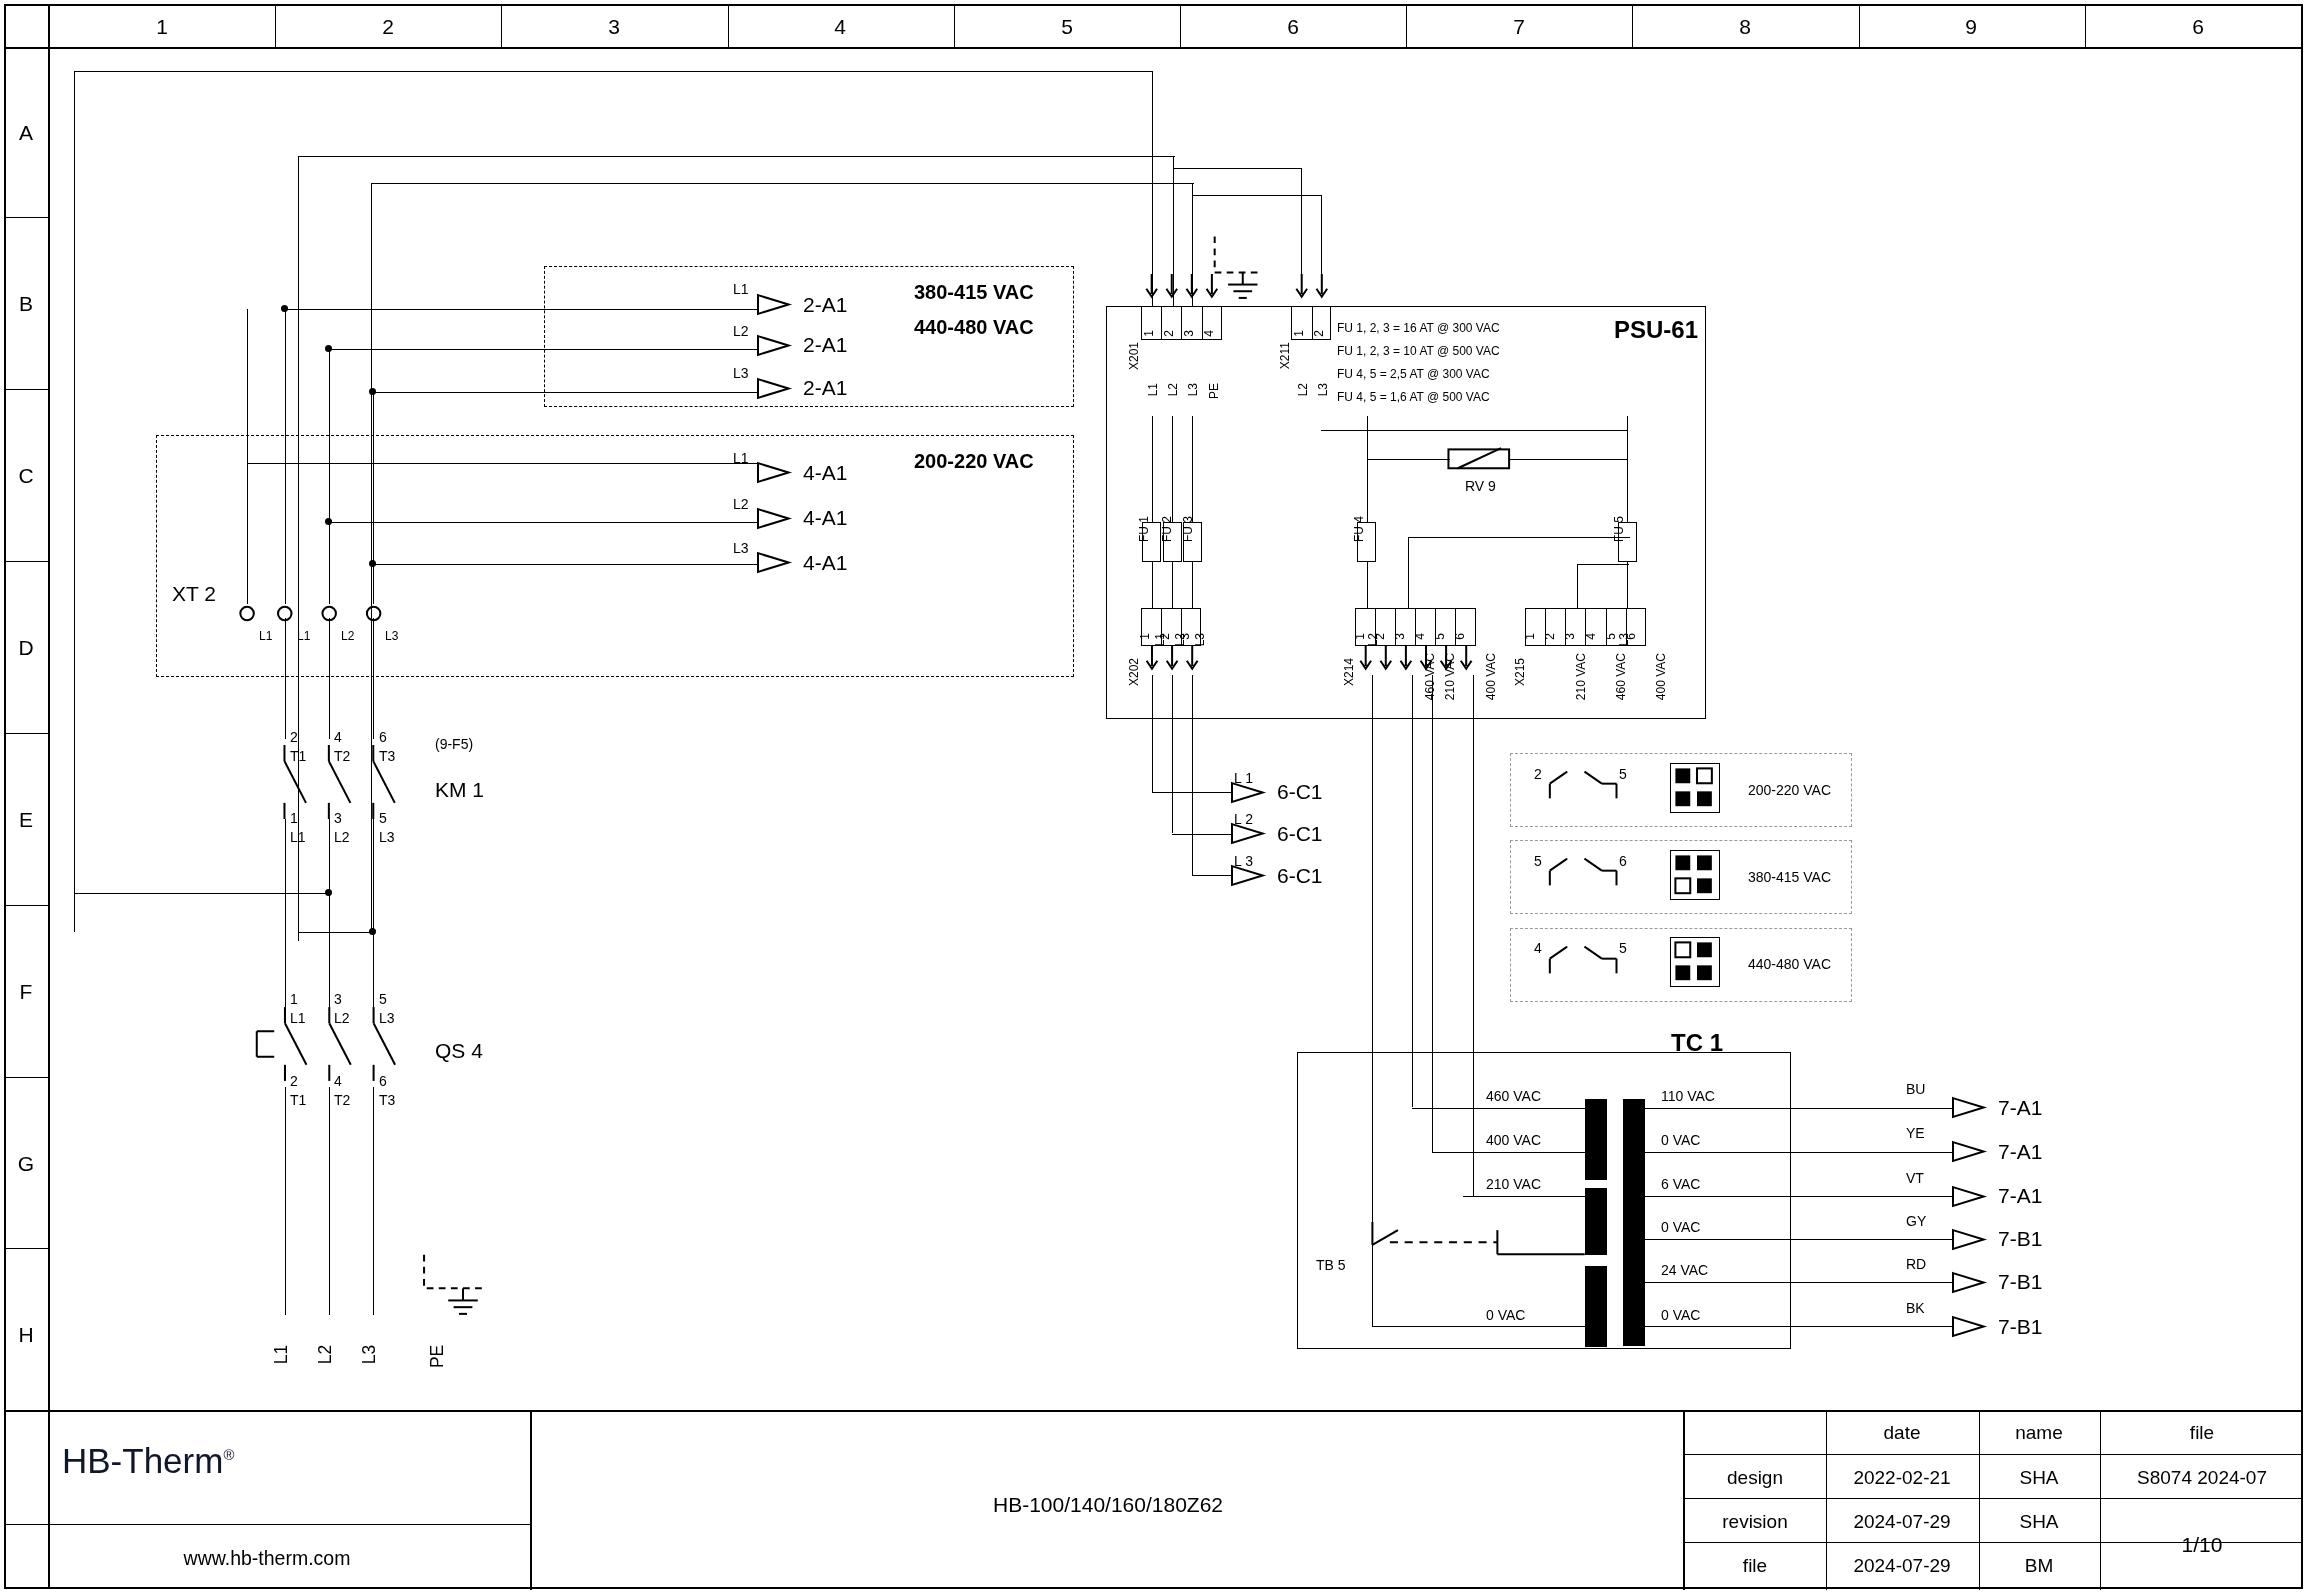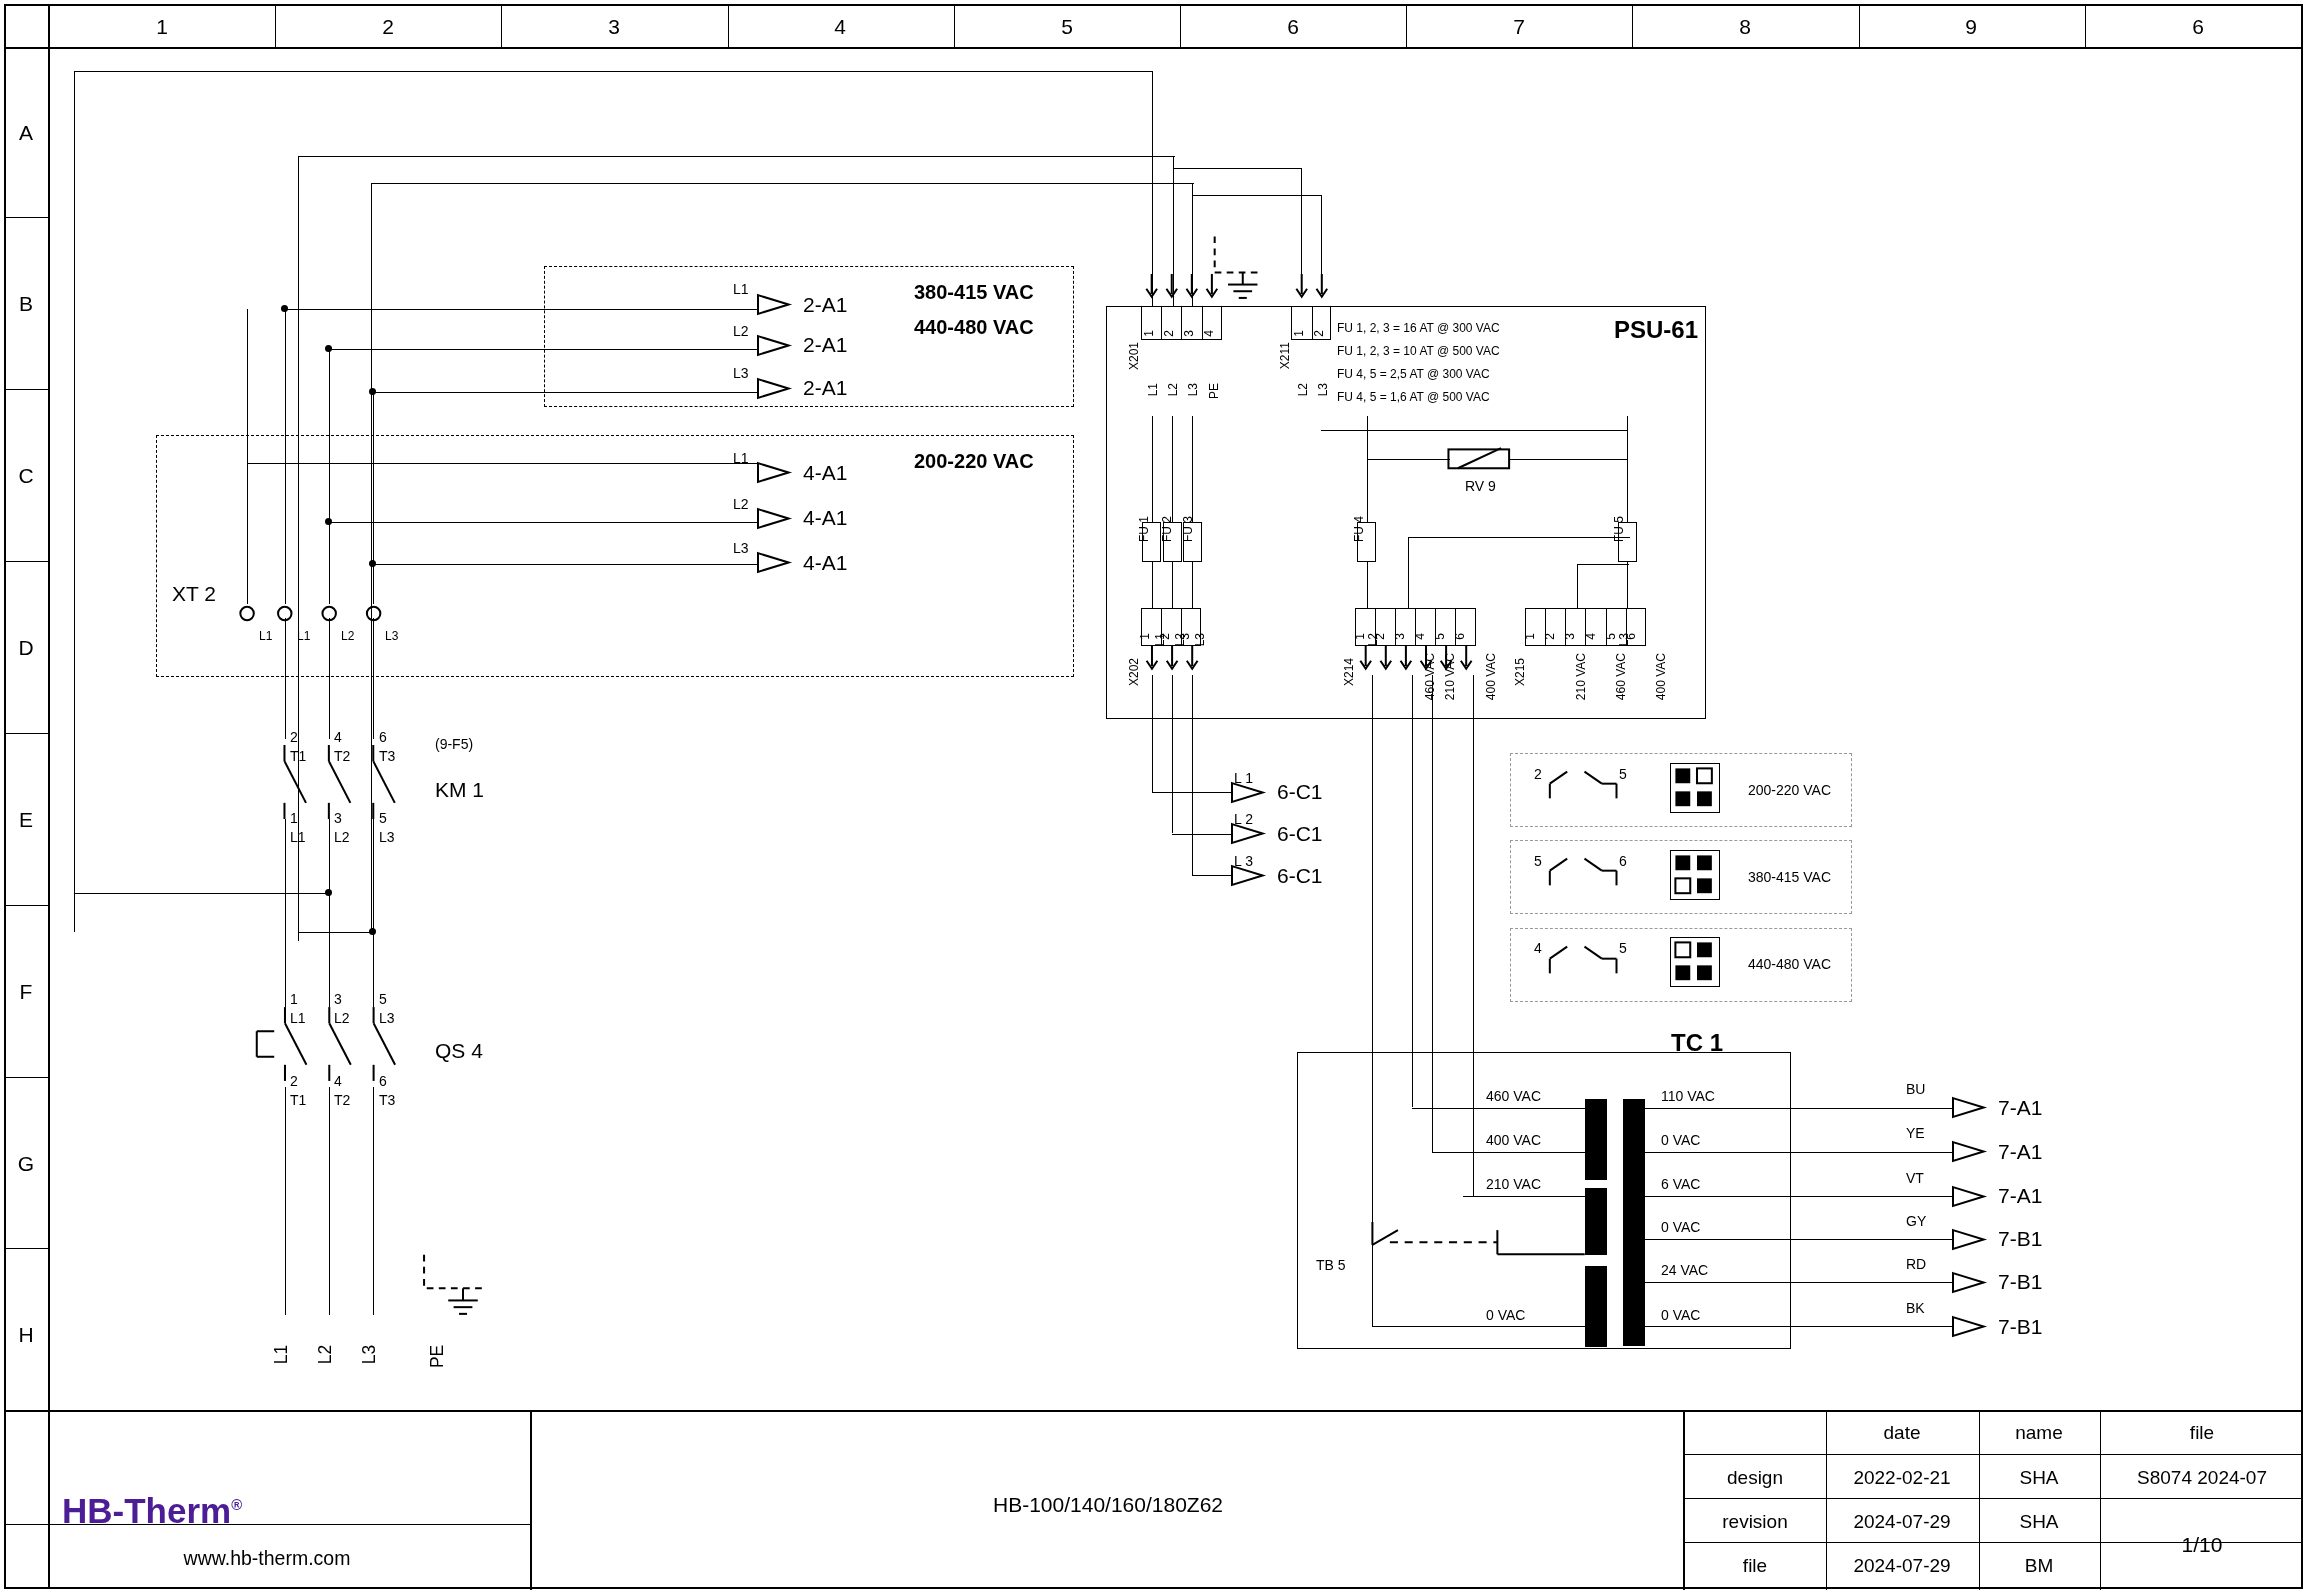--- a/index.html
+++ b/index.html
@@ -581,21 +581,21 @@
   <div class="ln v" style="left:1826px;top:1410px;height:180px;"></div>
   <div class="ln v" style="left:1979px;top:1410px;height:180px;"></div>
   <div class="ln v" style="left:2100px;top:1410px;height:180px;"></div>
 
   <div class="ln h" style="left:1683px;top:1454px;width:620px;"></div>
   <div class="ln h" style="left:1683px;top:1498px;width:620px;"></div>
   <div class="ln h" style="left:1683px;top:1542px;width:620px;"></div>
   <div class="ln h" style="left:2100px;top:1498px;width:203px;"></div>
   <div class="ln h" style="left:4px;top:1524px;width:526px;"></div>
 
-  <div class="txt" style="left:62px;top:1493px;font-size:35px;font-weight:bold;color:#4c1d95;">
+  <div class="txt" style="left:62px;top:1443px;font-size:35px;font-weight:normal;color:#0f172a;">
     <span>HB-Therm</span><sup style="font-size:14.8px;">®</sup>
   </div>
   <div class="txt c" style="left:267px;top:1559px;font-size:19.5px;">www.hb-therm.com</div>
   <div class="txt c" style="left:1108px;top:1504px;font-size:21px;">HB-100/140/160/180Z62</div>
 
   <div class="txt c" style="left:1902px;top:1432px;font-size:19px;">date</div>
   <div class="txt c" style="left:2039px;top:1432px;font-size:19px;">name</div>
   <div class="txt c" style="left:2202px;top:1432px;font-size:19px;">file</div>
 
   <div class="txt c" style="left:1755px;top:1477px;font-size:19px;">design</div>

